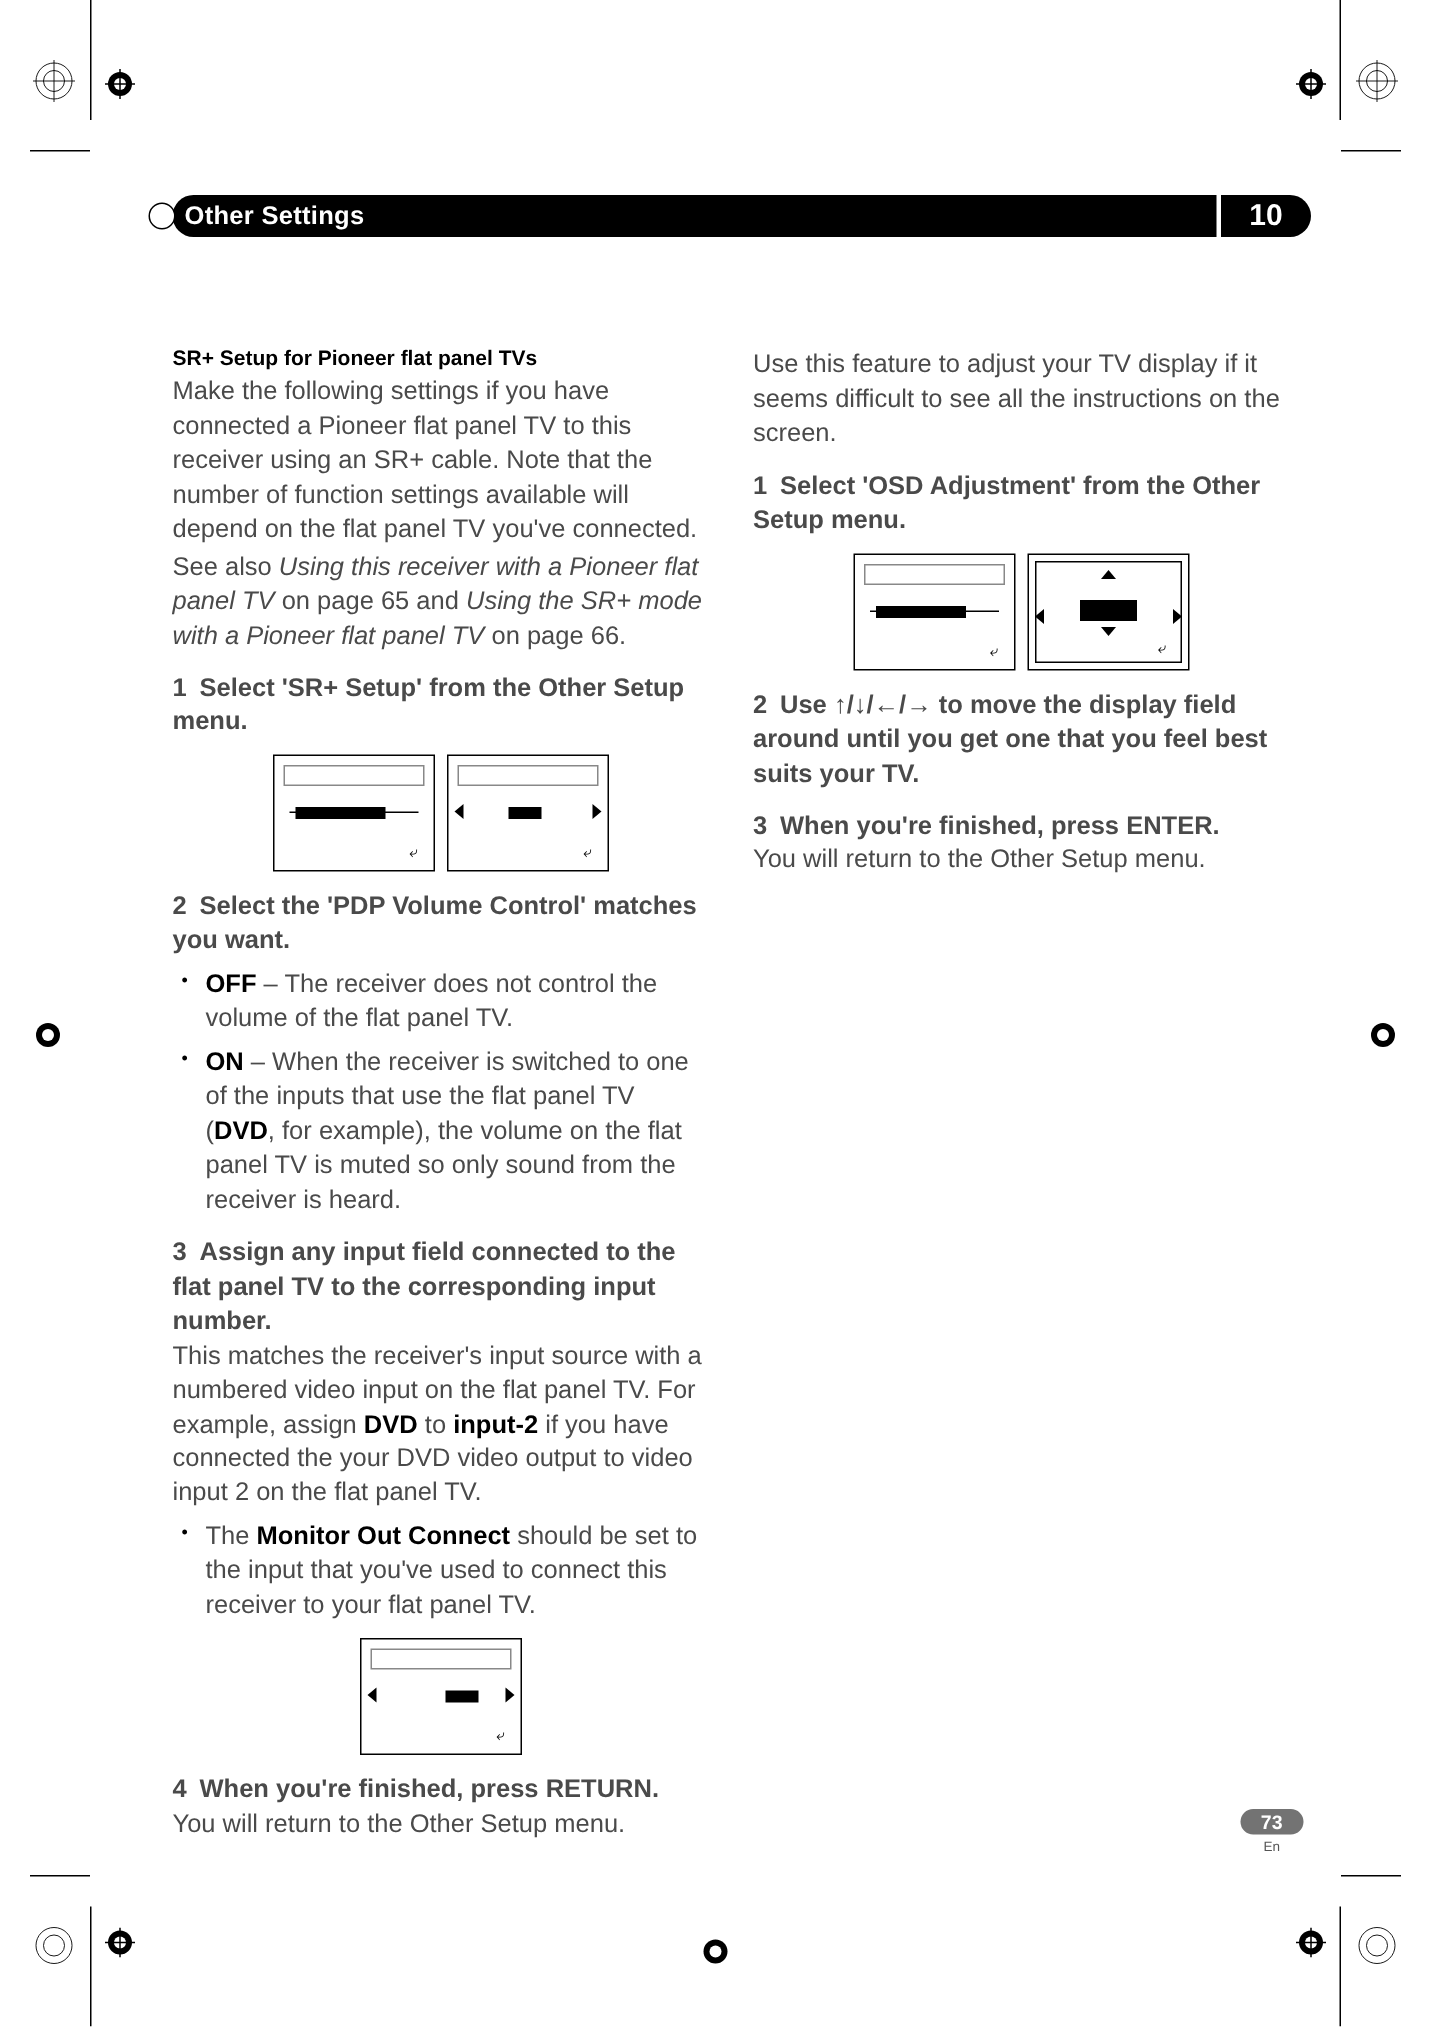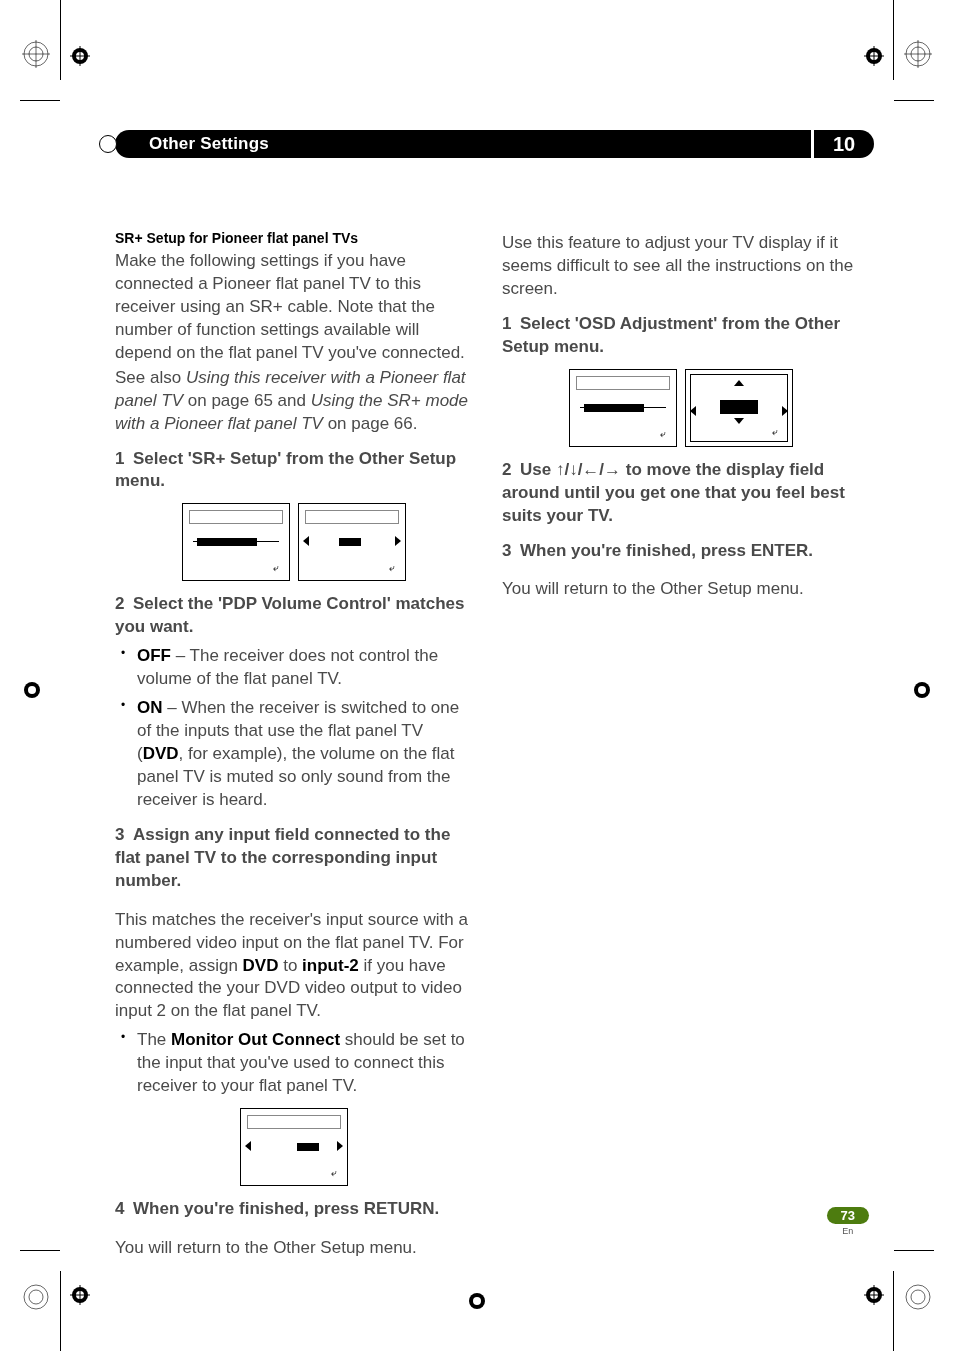--- a/index.html
+++ b/index.html
@@ -7,30 +7,30 @@
   .page { position: relative; width: 954px; height: 1351px; }
 
   
   .reg { position: absolute; }
   .reg svg { display: block; }
   .cropline-v { position: absolute; width: 1px; background: #000; height: 80px; }
   .cropline-h { position: absolute; height: 1px; background: #000; width: 80px; }
 
   
   .header-row { position: absolute; left: 115px; right: 80px; top: 130px; height: 28px; display: flex; align-items: stretch; }
-  .header-title-wrap { flex: 1; background: #000; border-radius: 14px 0 0 14px; display: flex; align-items: center; padding-left: 34px; position: relative; }
+  .header-title-wrap { flex: 1; background: #000; border-radius: 14px 0 0 14px; display: flex; align-items: center; padding-left: 8px; position: relative; }
   .header-title-wrap::before { content:""; position:absolute; left:-16px; top:50%; transform:translateY(-50%); width:16px; height:16px; border:1px solid #000; border-radius:50%; background:#fff; }
   .header-title { color: #fff; font-weight: bold; font-size: 17px; letter-spacing: 0.2px; }
   .header-chapter { width: 60px; background: #000; border-radius: 0 14px 14px 0; margin-left: 3px; display:flex; align-items:center; justify-content:center; color:#fff; font-weight:bold; font-size:20px; }
 
   
   .body { position: absolute; left: 115px; top: 230px; width: 745px; display: flex; gap: 30px; }
   .col { width: 357px; }
   .col p, .col li { font-size: 17px; line-height: 1.35; color: #4a4a4a; }
-  .col .tight { margin-top: 16px; }
+  .col .tight { margin-top: 0; }
   .h2 { font-size: 14px; font-weight: bold; color: #000; margin-bottom: 4px; }
   .step { font-size: 12.5px; font-weight: bold; color: #000; margin-top: 12px; }
   .step .num { display:inline-block; width: 18px; }
   .para { margin-top: 2px; }
   .bold { font-weight: bold; color: #000; text-align: center; }
   ul.bullets { list-style: none; margin-top: 6px; padding-left: 20px; }
   ul.bullets > li { position: relative; margin-bottom: 6px; padding-left: 2px; }
   ul.bullets > li::before { content: "•"; position: absolute; left: -14px; top: 0; color: #000; font-size: 12px; }
   .ref { font-style: italic; margin-top: 40px; }
 
@@ -45,21 +45,21 @@
   .diag .tri-l { left:4px; border-right:6px solid #000; }
   .diag .tri-r { right:4px; border-left:6px solid #000; }
   .diag .tri-u, .diag .tri-d { position:absolute; left:50%; transform:translateX(-50%); width:0;height:0; border-left:5px solid transparent; border-right:5px solid transparent; }
   .diag .tri-u { top:10px; border-bottom:6px solid #000; }
   .diag .tri-d { bottom:22px; border-top:6px solid #000; }
   .diag .ret { position:absolute; bottom:6px; right:10px; font-size:10px; }
   .diag .inner-box { position:absolute; left:34px; right:34px; top:30px; height:14px; background:#000; }
 
   
   .pgbadge { position:absolute; right: 85px; bottom: 115px; text-align:center; }
-  .pgbadge .pill { background:#4d7c0f; color:#fff; font-weight:bold; font-size:13px; border-radius:10px; padding:1px 14px; display:inline-block; }
+  .pgbadge .pill { background:#737373; color:#fff; font-weight:bold; font-size:13px; border-radius:10px; padding:1px 14px; display:inline-block; }
   .pgbadge .lang { font-size:9px; color:#555; margin-top:2px; }
 
   .arrow-sym { font-family: Arial; }
 </style>
 </head>
 <body>
 
 <div class="page">
 
   <div class="reg" style="left:22px; top:40px;">

